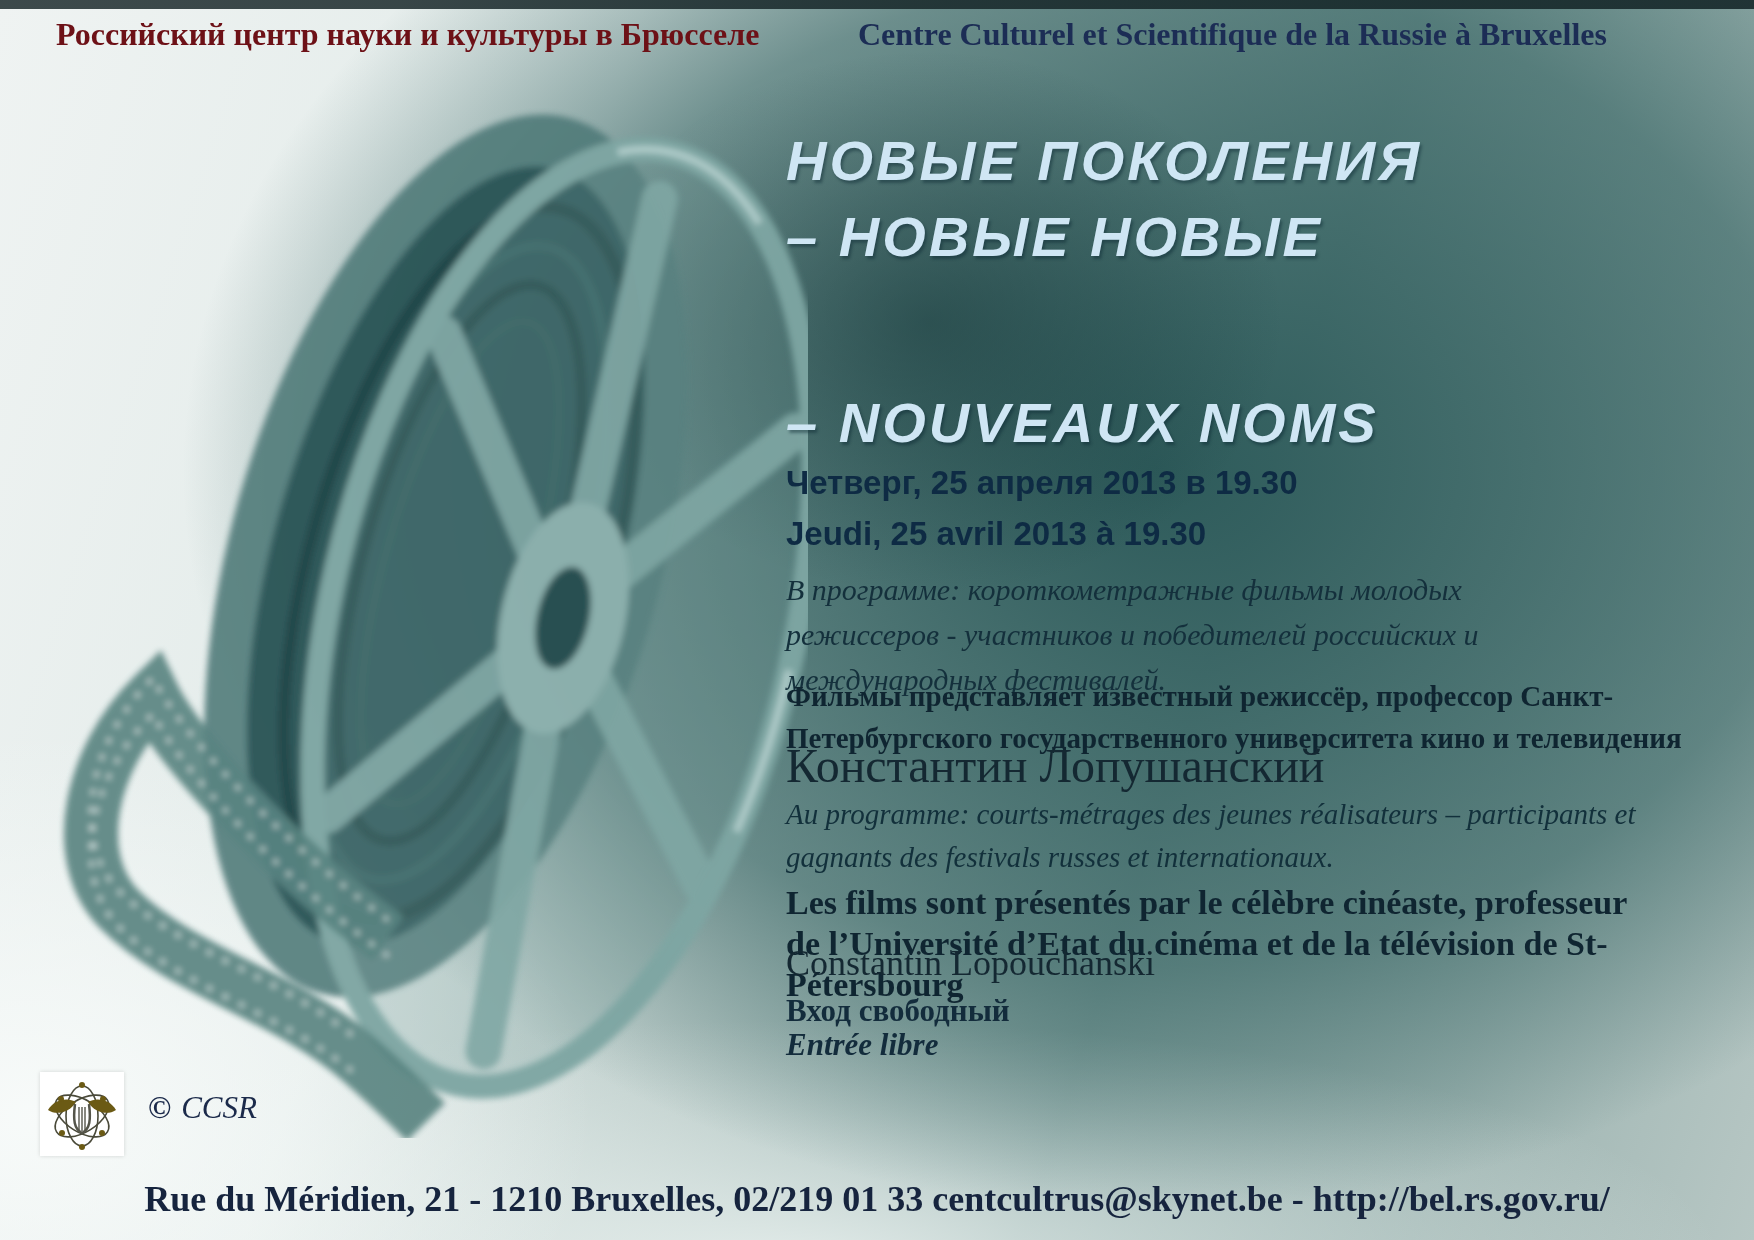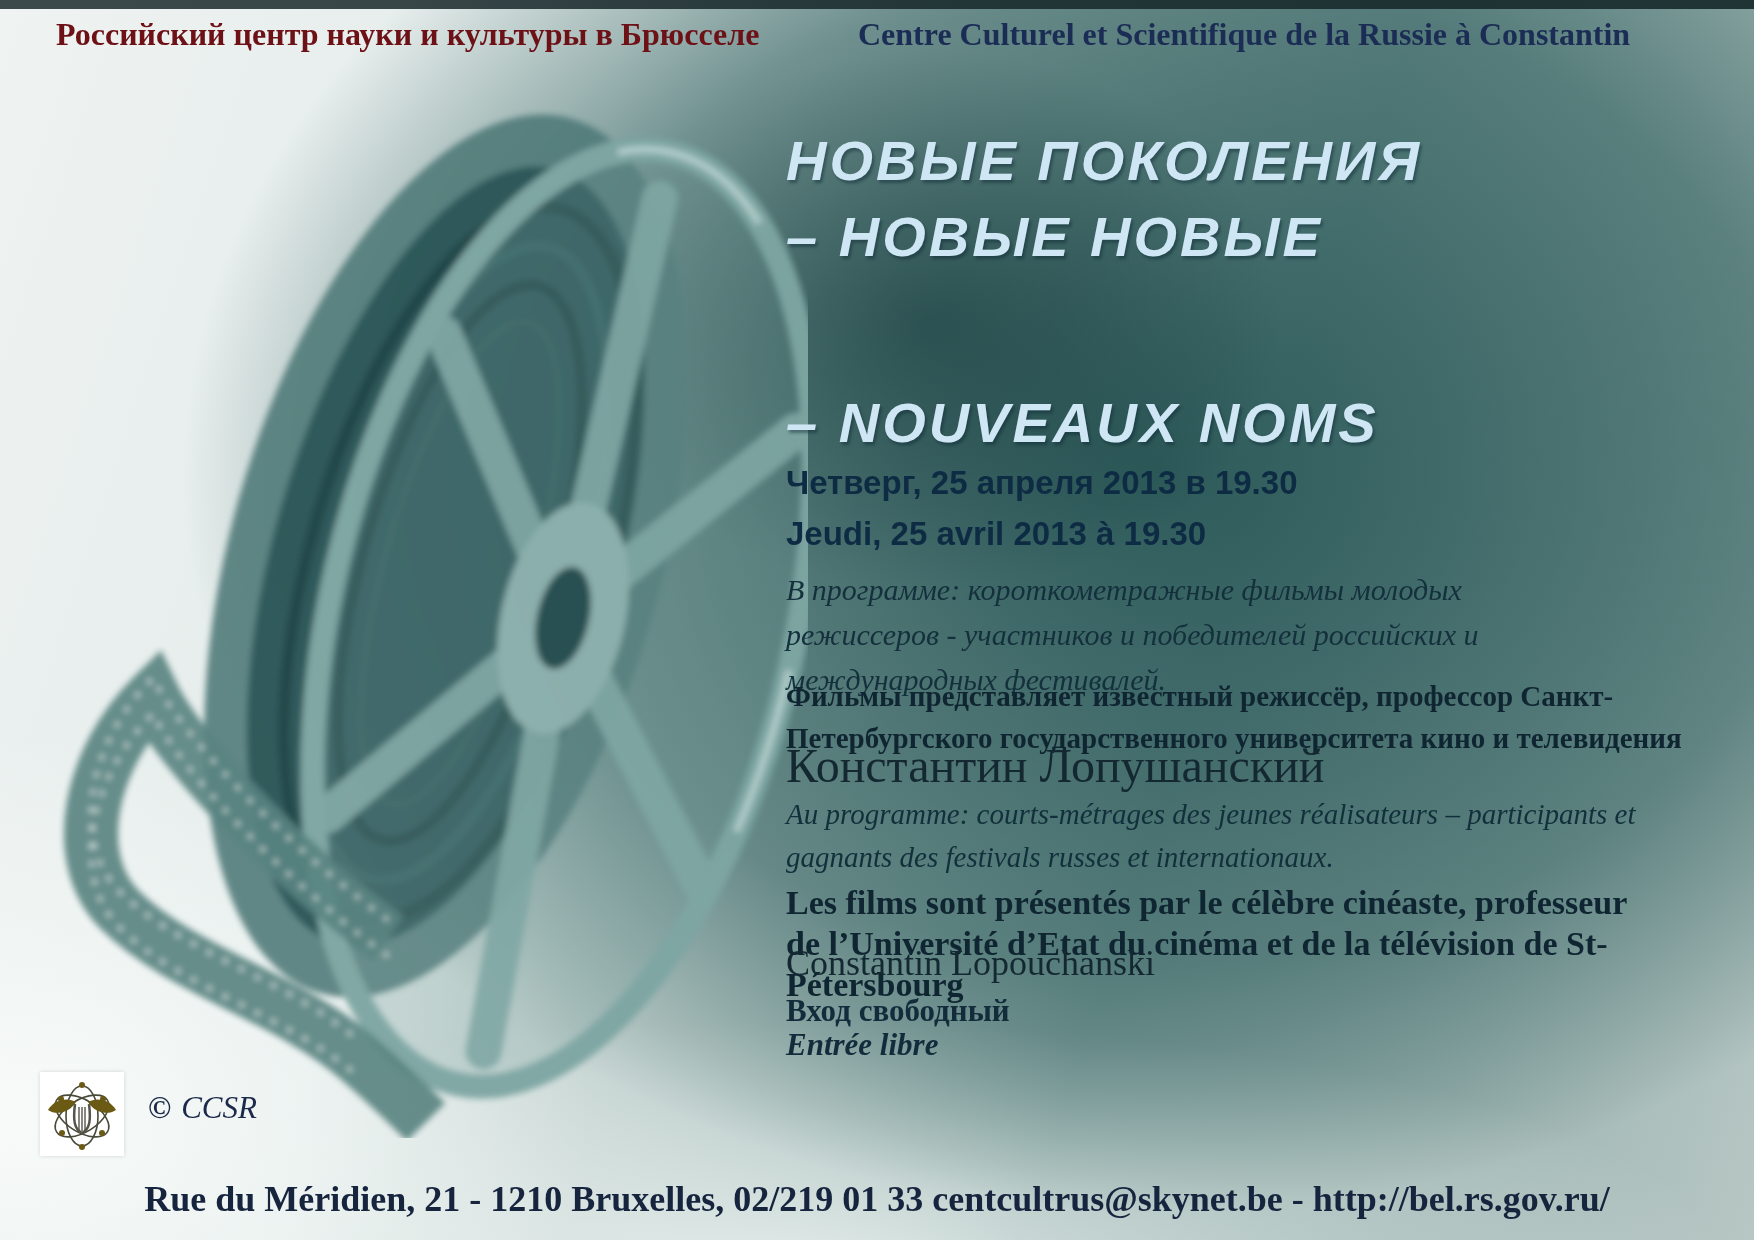--- a/index.html
+++ b/index.html
@@ -126,21 +126,21 @@
 
       <g>
         <path d="M 360 880 C 250 800, 150 690, 125 638 C 62 700, 40 800, 92 852 C 152 912, 262 940, 332 1002 C 362 1028, 382 1048, 398 1064" stroke="#54807d" stroke-width="54" fill="none" opacity="0.92"></path>
         <path d="M 360 862 C 250 782, 150 672, 125 620 C 62 682, 40 782, 92 834 C 152 894, 262 922, 332 984" stroke="#d8e8e6" stroke-width="4" fill="none" stroke-dasharray="5 13" opacity="0.85"></path>
         <path d="M 360 898 C 250 818, 150 708, 125 656 C 62 718, 40 818, 92 870 C 152 930, 262 958, 332 1020" stroke="#d8e8e6" stroke-width="4" fill="none" stroke-dasharray="5 13" opacity="0.85"></path>
       </g>
     </g>
   </svg>
 
   <div class="header-ru">Российский центр науки и культуры в Брюсселе</div>
-  <div class="header-fr">Centre Culturel et Scientifique de la Russie à Constantin</div>
+  <div class="header-fr">Centre Culturel et Scientifique de la Russie à Bruxelles</div>
 
   <div class="right-col">
     <div class="title-line t-ru1">НОВЫЕ ПОКОЛЕНИЯ</div>
     <div class="title-line t-ru2">– НОВЫЕ НОВЫЕ</div>
     <div class="title-line t-fr2">– NOUVEAUX NOMS</div>
 
     <div class="date-line d-ru">Четверг, 25 апреля 2013 в 19.30</div>
     <div class="date-line d-fr">Jeudi, 25 avril 2013 à 19.30</div>
 
     <p class="para p-ru-italic"><span>В программе: короткометражные фильмы молодых режиссеров - участников и победителей российских и международных фестивалей.</span></p>

